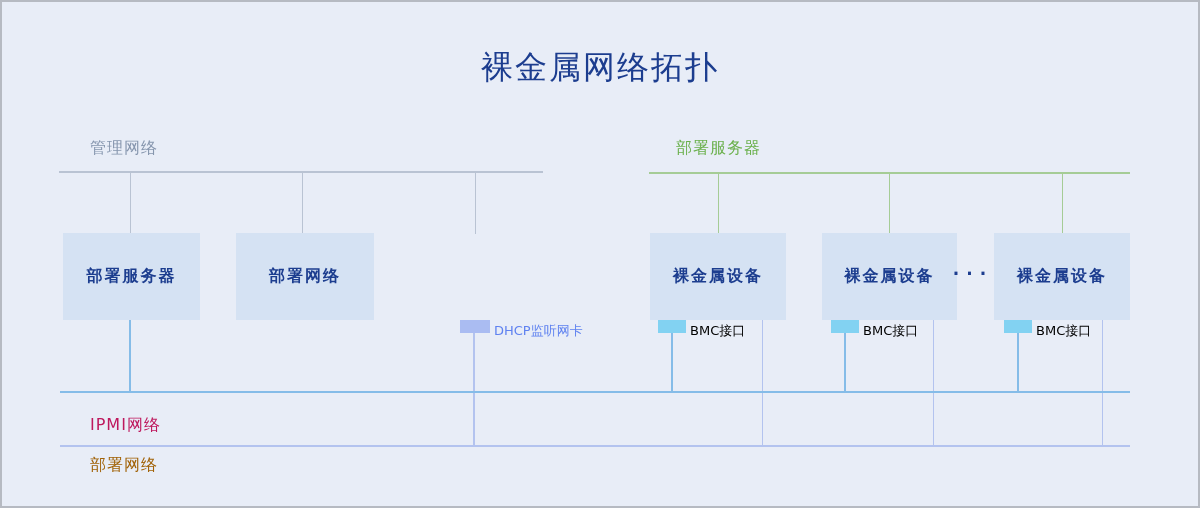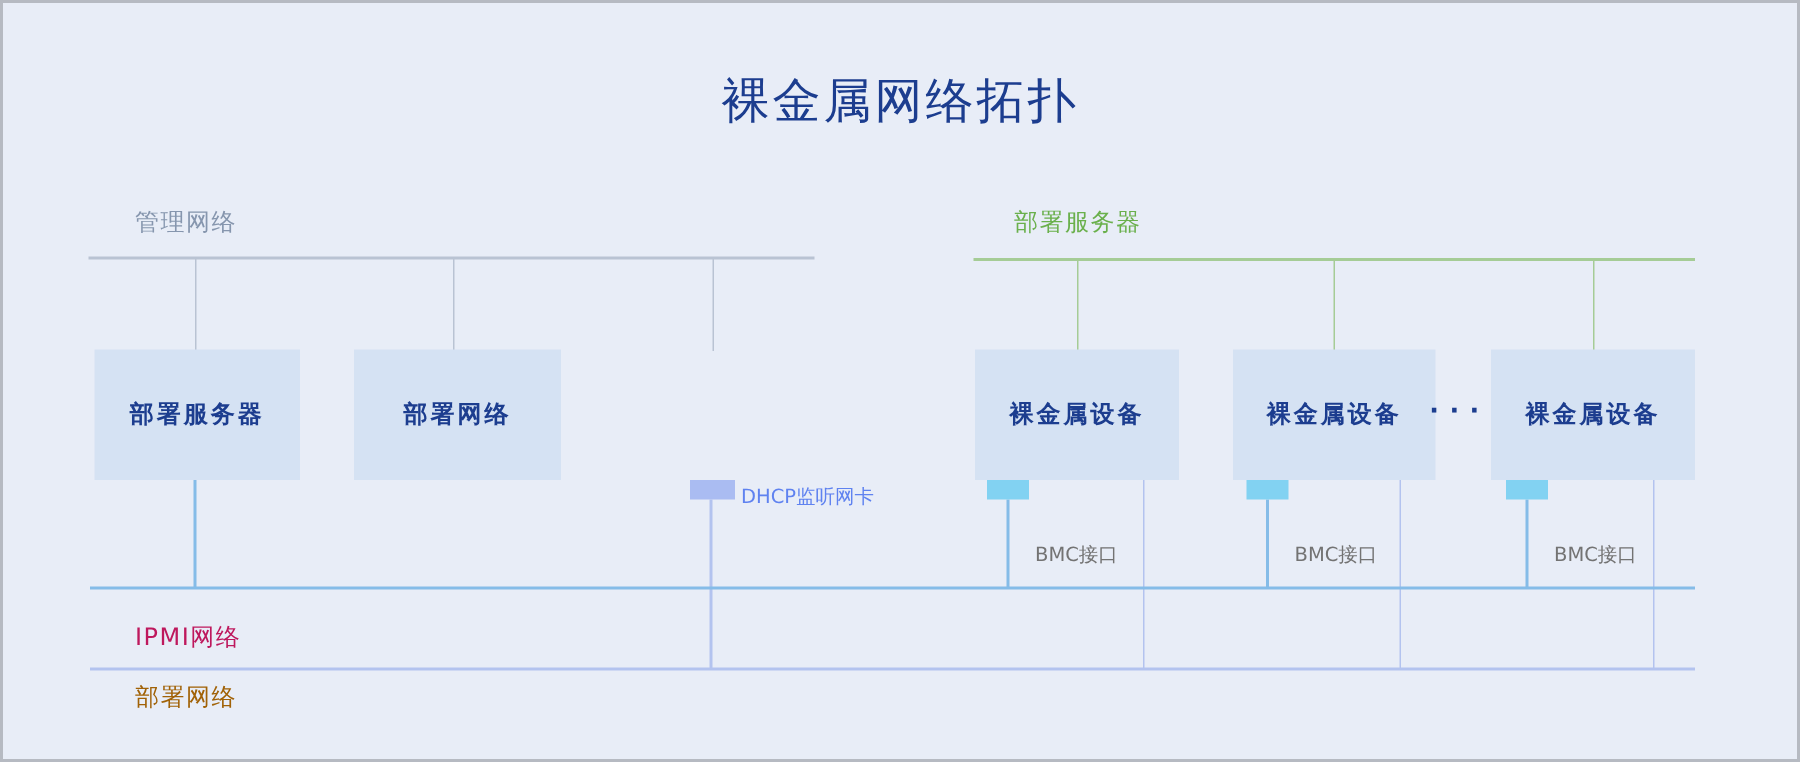--- a/index.html
+++ b/index.html
@@ -63,21 +63,21 @@
     letter-spacing:7px;text-align:center;
   }
 
   .port-tag{position:absolute;top:318px;height:13px;z-index:6;}
   .tag-dhcp{left:458px;width:30px;background:#aabcf2;}
   .tag-bmc{width:28px;background:#82d2f2;}
   .tb1{left:656px;} .tb2{left:829px;} .tb3{left:1002px;}
 
   .tag-label{position:absolute;top:320px;font-size:13px;font-weight:500;}
   .tl-dhcp{left:492px;color:#5f82f0;}
-  .tl-bmc{color:#737373;margin-top:39px;}
+  .tl-bmc{color:#000000;}
   .tlb1{left:688px;} .tlb2{left:861px;} .tlb3{left:1034px;}
 </style>
 </head>
 <body>
 
 <div class="canvas">
 
   <div class="title">裸金属网络拓扑</div>
 
   <div class="net-label lbl-mgmt">管理网络</div>

